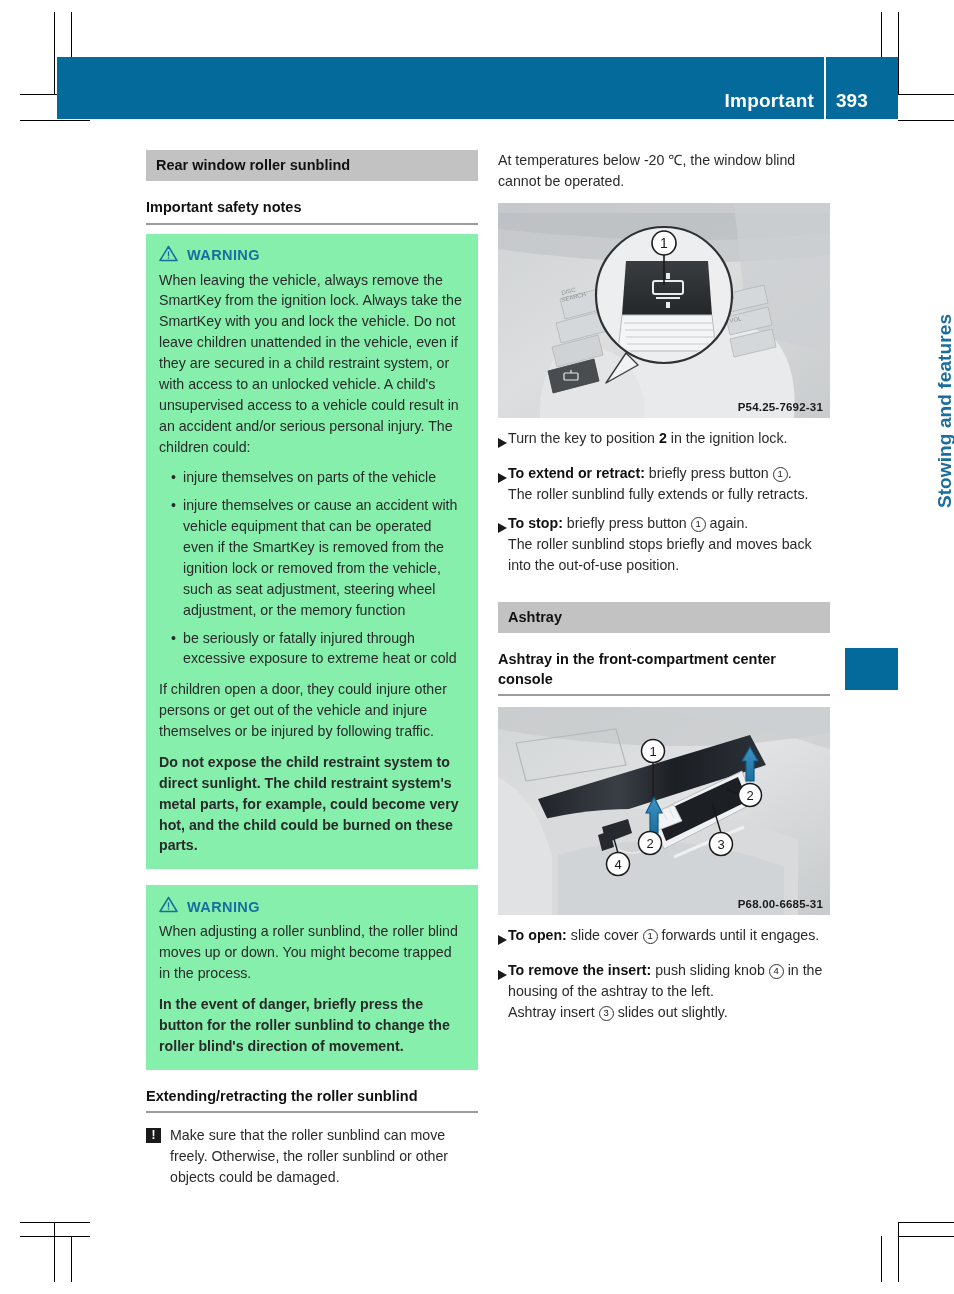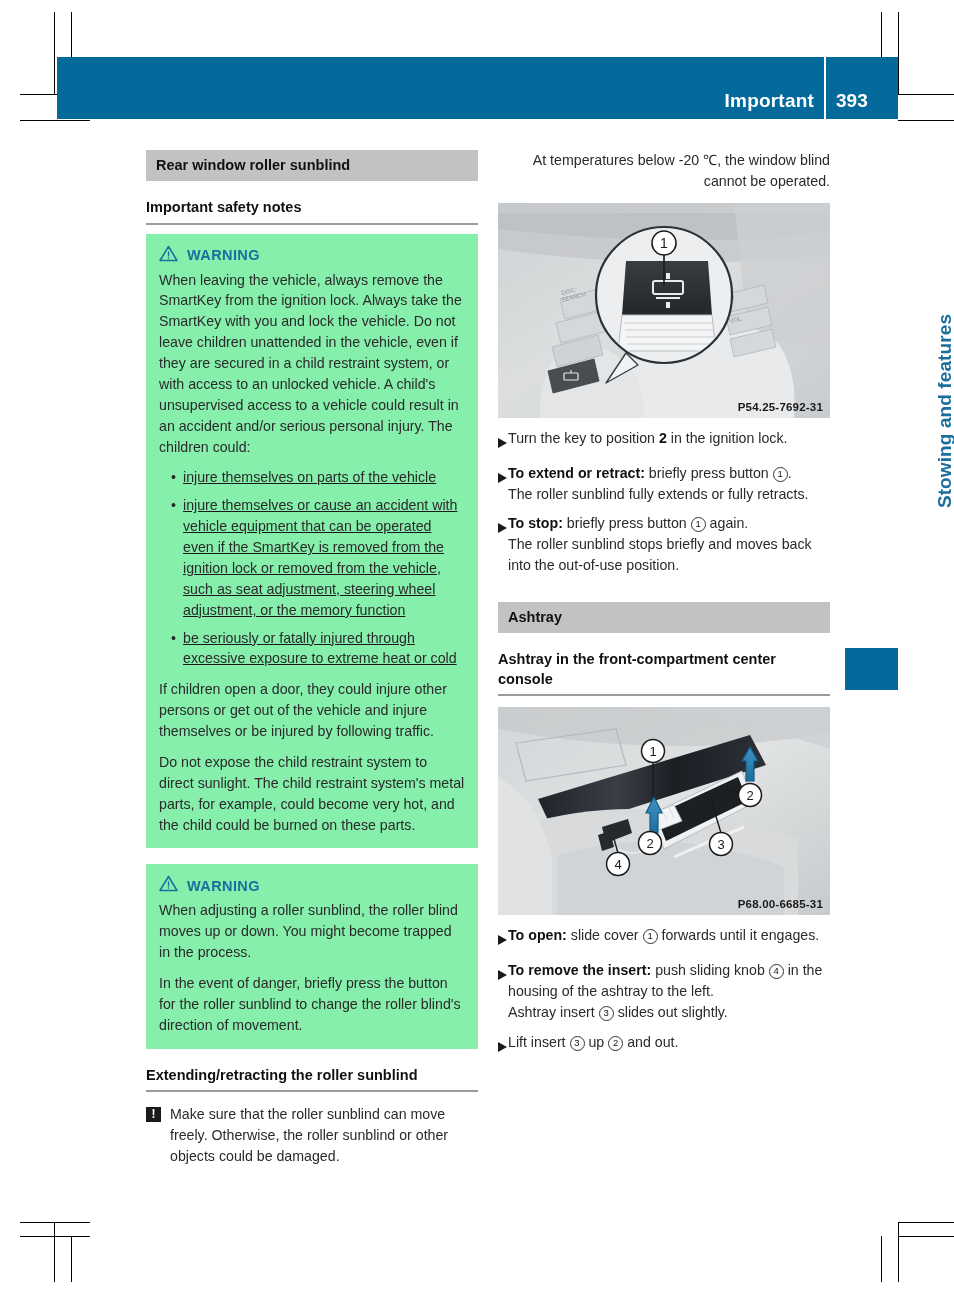--- a/index.html
+++ b/index.html
@@ -108,21 +108,20 @@
     color: #111;
     margin-top: 17px;
     padding-bottom: 5px;
     border-bottom: 2px solid #9c9c9c;
     line-height: 1.35;
   }
   .body-text {
     font-size: 14.2px;
     line-height: 1.47;
     color: #2a2a2a;
-    text-align: right;
   }
   .gap-lg { height: 26px; }
 
   
   .warn-box {
     background: #86efac;
     padding: 11px 13px 13px 13px;
     margin-top: 9px;
     box-sizing: border-box;
   }
@@ -138,26 +137,25 @@
     font-size: 14.5px;
     font-weight: bold;
     letter-spacing: 0.4px;
   }
   .warn-box p {
     margin: 0 0 10px 0;
     font-size: 14.2px;
     line-height: 1.47;
     color: #2a2a2a;
   }
-  .warn-box p:last-child { margin-bottom: 0; }
+  .warn-box p:last-child { margin-bottom: 0; font-weight: bold; }
   .warn-box ul {
     margin: 10px 0 10px 0;
     padding: 0 0 0 14px;
     list-style: none;
-    text-decoration: underline;
   }
   .warn-box li {
     position: relative;
     font-size: 14.2px;
     line-height: 1.47;
     color: #2a2a2a;
     margin-bottom: 7px;
     padding-left: 10px;
   }
   .warn-box li:last-child { margin-bottom: 0; }
@@ -538,23 +536,15 @@
       <span class="step-body"><b>To open:</b><span> slide cover <span class="cnum">1</span> forwards until it engages.</span></span>
     </div>
     <div class="step">
       <span class="step-arrow">
         <svg width="9" height="10" viewBox="0 0 9 10">
             <path d="M0 0 L9 5 L0 10 Z" fill="#1a1a1a"></path>
           </svg>
       </span>
       <span class="step-body"><b>To remove the insert:</b><span> push sliding knob <span class="cnum">4</span> in the housing of the ashtray to the left.<br>Ashtray insert <span class="cnum">3</span> slides out slightly.</span></span>
     </div>
-    <div class="step">
-      <span class="step-arrow">
-        <svg width="9" height="10" viewBox="0 0 9 10">
-            <path d="M0 0 L9 5 L0 10 Z" fill="#1a1a1a"></path>
-          </svg>
-      </span>
-      <span class="step-body">Lift insert <span class="cnum">3</span> up <span class="cnum">2</span> and out.</span>
-    </div>
   </div>
 
 </div>
 
 </body></html>

